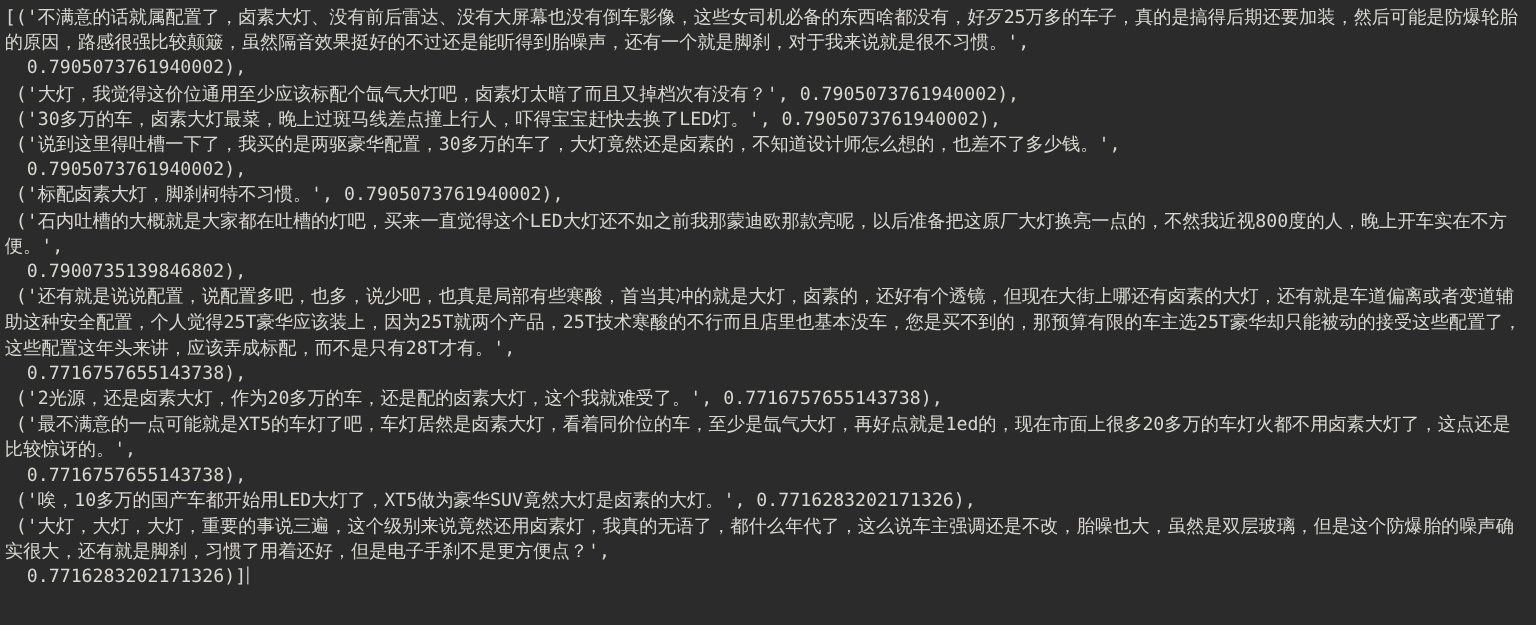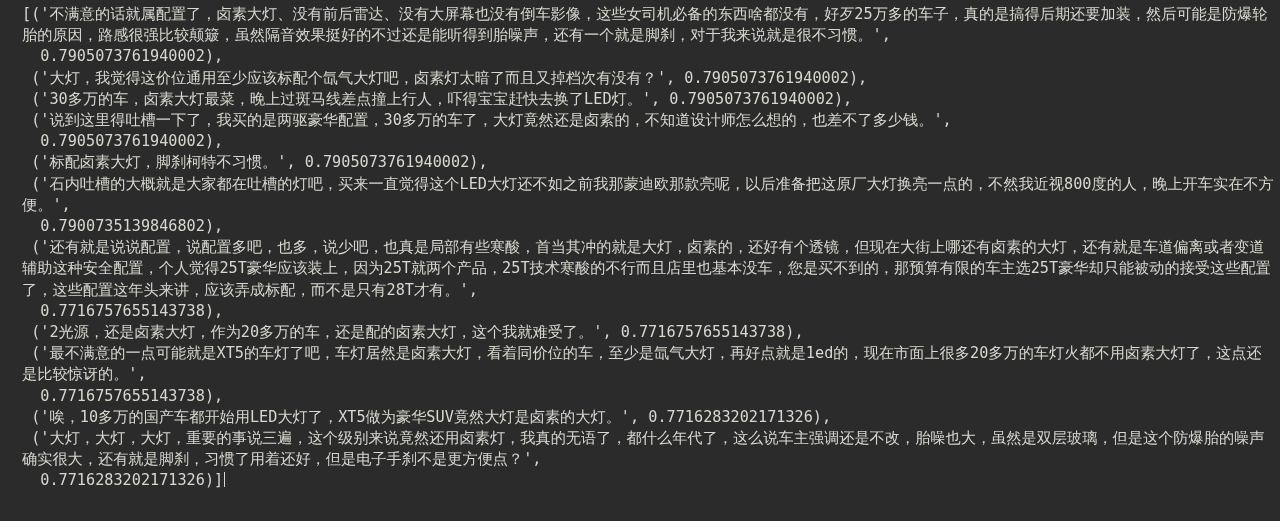--- a/index.html
+++ b/index.html
@@ -10,21 +10,21 @@
   body {
     width: 1280px;
     height: 521px;
     overflow: hidden;
     font-family: "DejaVu Sans Mono", "Liberation Mono", monospace;
   }
   #console {
     width: 1280px;
     height: 521px;
     box-sizing: border-box;
-    padding: 4px 6px 4px 22px;
+    padding: 4px 6px 4px 4px;
     background: #2b2b2b;
     color: #d8d8d0;
     font-family: "DejaVu Sans Mono", "Liberation Mono", monospace;
     font-size: 15.2px;
     line-height: 21.2px;
     white-space: pre-wrap;
     word-break: break-all;
     overflow: hidden;
     letter-spacing: 0px;
   }

